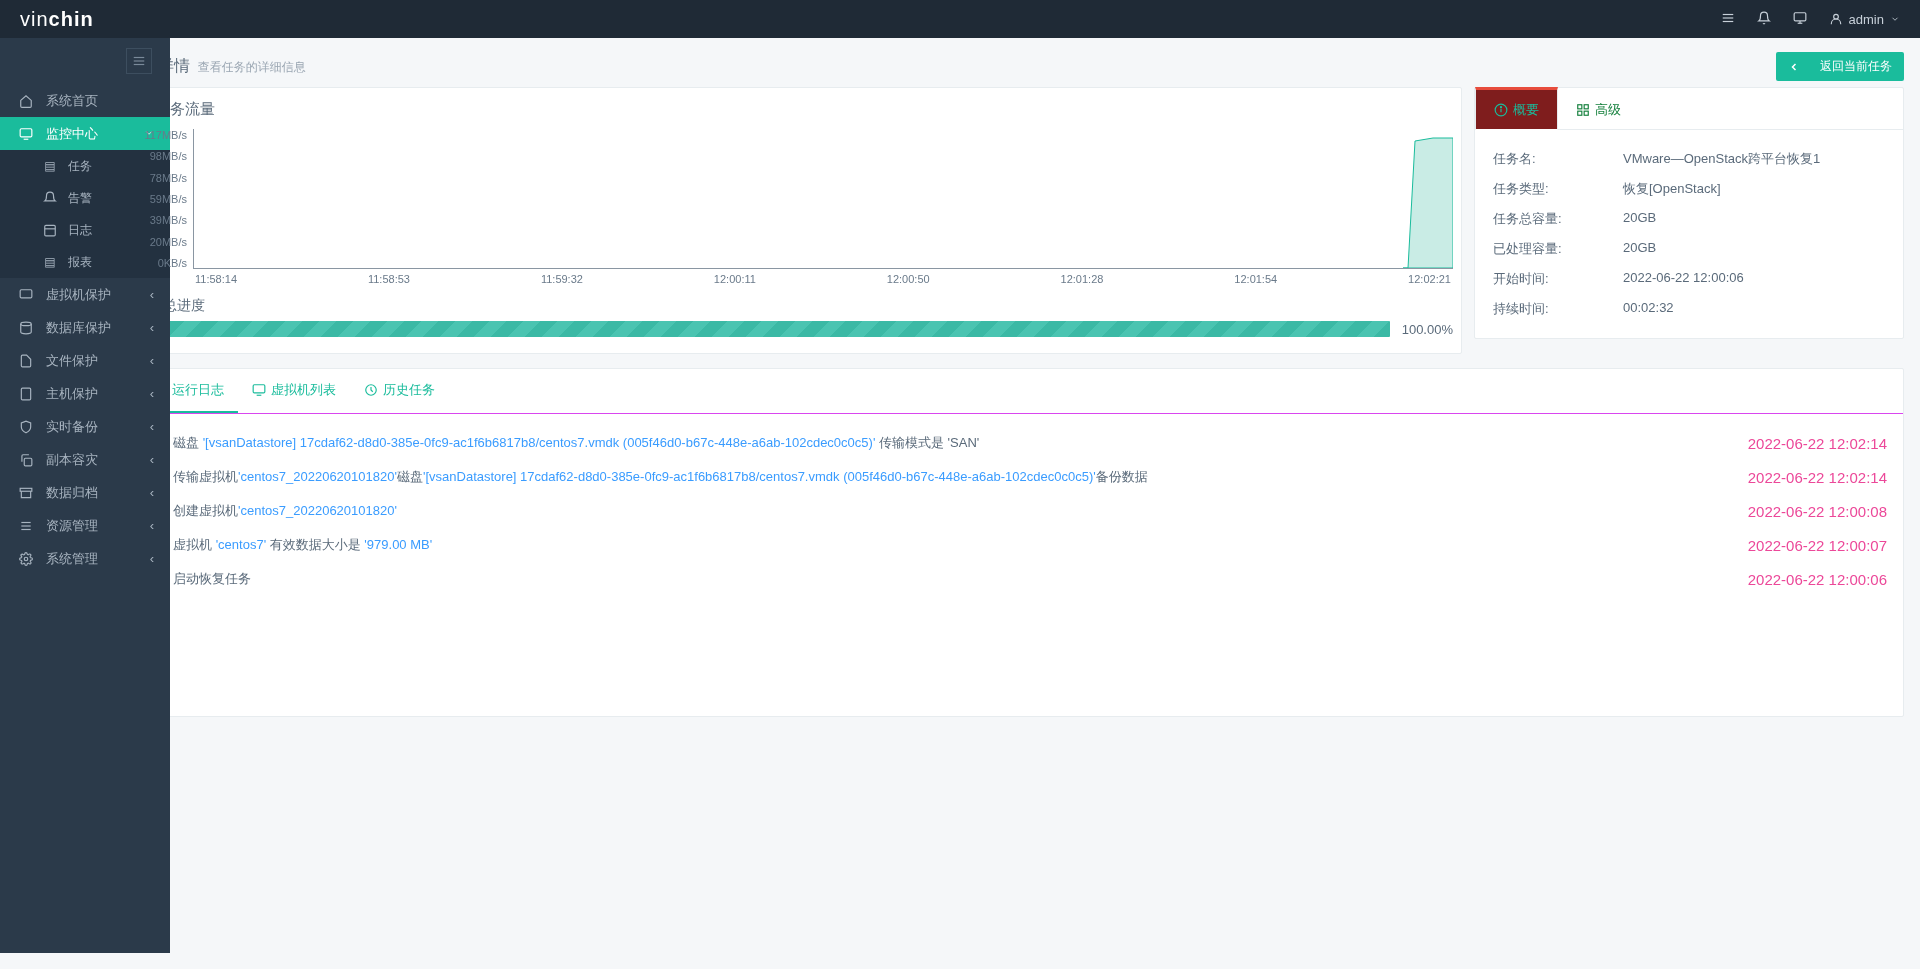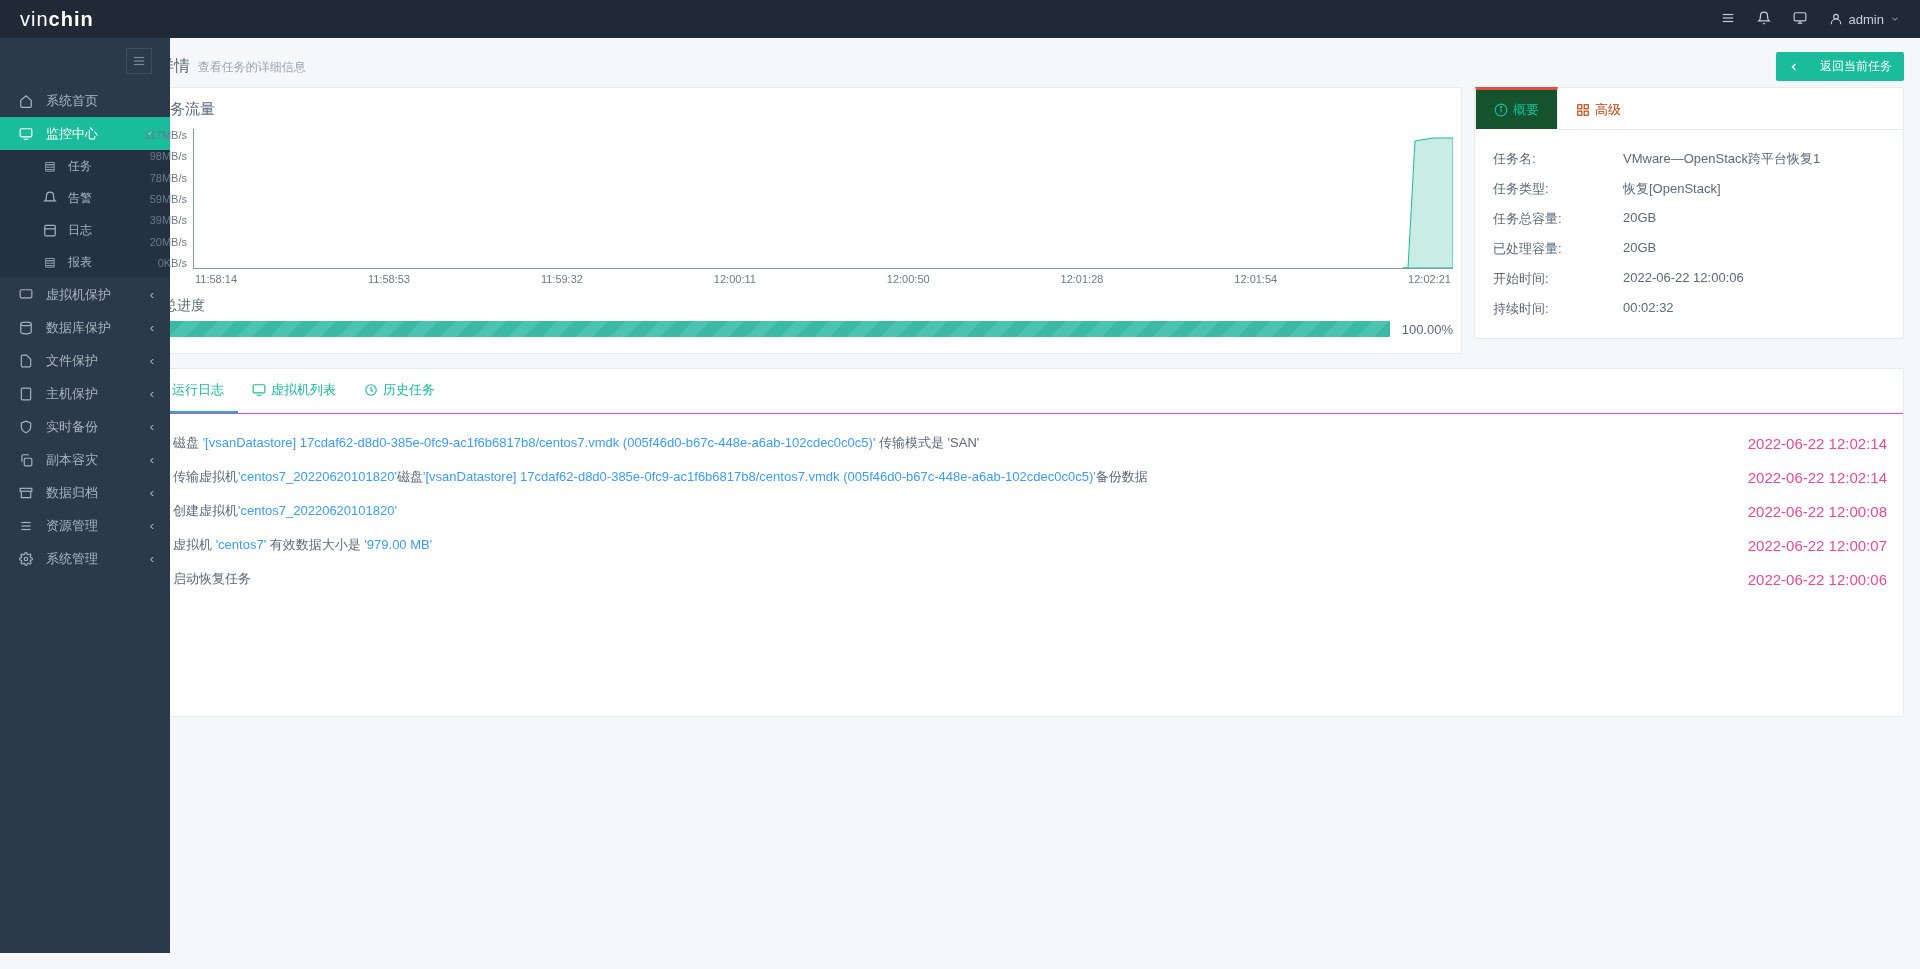--- a/index.html
+++ b/index.html
@@ -50,22 +50,22 @@
 
 
 .progress-section { margin-top: 10px; }
 .progress-title { font-size: 14px; color: #5a6a7a; margin-bottom: 6px; }
 .progress-row { display: flex; align-items: center; gap: 12px; }
 .progress-bar { flex: 1; height: 16px; background: repeating-linear-gradient(-45deg, #3bb9a5, #3bb9a5 12px, #4ac4b1 12px, #4ac4b1 24px); border-radius: 1px; }
 .progress-pct { font-size: 13px; color: #5a6a7a; text-align: center; }
 
 
 .info-tabs { display: flex; border-bottom: 1px solid #e7ecef; }
-.info-tab { padding: 10px 18px; font-size: 13px; cursor: pointer; display: flex; align-items: center; gap: 5px; color: #c2410c; }
-.info-tab.active { color: #1abc9c; border-top: 3px solid #e74c3c; margin-top: -1px; border-left: 1px solid #e7ecef; border-right: 1px solid #e7ecef; border-bottom: 1px solid #fff; margin-bottom: -1px; background: #14532d; }
+.info-tab { padding: 10px 18px; font-size: 13px; cursor: pointer; display: flex; align-items: center; gap: 5px; color: #15803d; }
+.info-tab.active { color: #1abc9c; border-top: 3px solid #e74c3c; margin-top: -1px; border-left: 1px solid #e7ecef; border-right: 1px solid #e7ecef; border-bottom: 1px solid #fff; margin-bottom: -1px; background: #7f1d1d; }
 .info-tab:not(.active) { border-top: 3px solid transparent; }
 .info-body { padding: 14px 18px; }
 .info-row { display: flex; padding: 6px 0; font-size: 13px; }
 .info-label { width: 130px; color: #5a6a7a; }
 .info-value { flex: 1; color: #5a6a7a; }
 .badge { background: #1abc9c; color: #fff; padding: 1px 7px; font-size: 12px; border-radius: 2px; }
 
 
 .bottom-panel { margin-top: 14px; background: #fff; border: 1px solid #e7ecef; border-radius: 2px; }
 .btabs { display: flex; border-bottom: 1px solid #d946ef; padding: 0 12px; }

